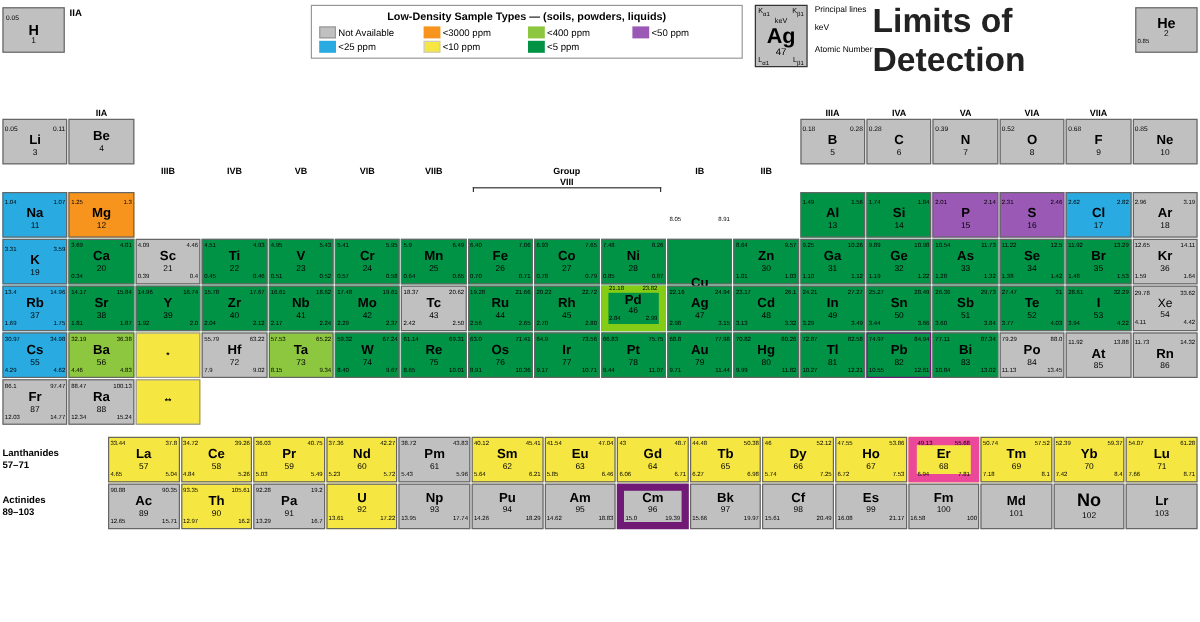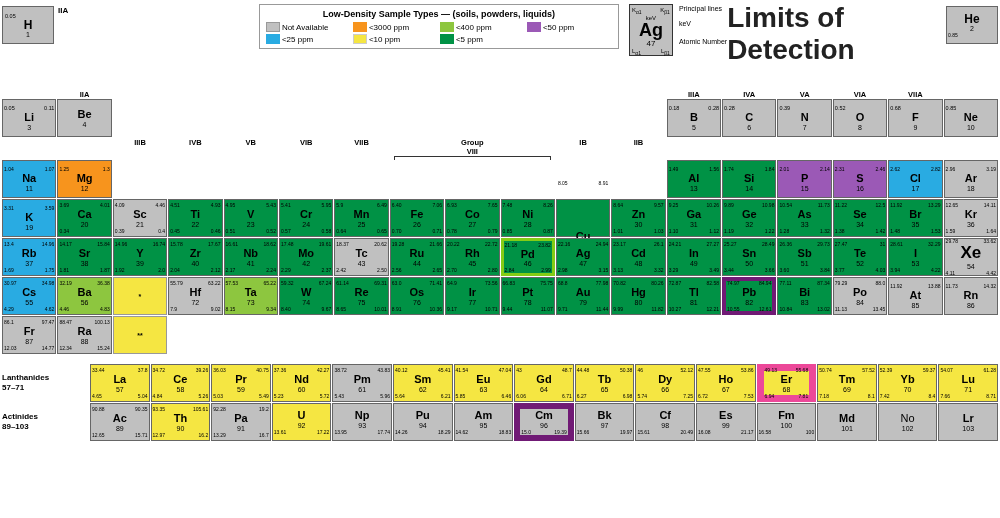--- a/index.html
+++ b/index.html
@@ -623,21 +623,21 @@
             <span>20.22</span>
             <span>22.72</span>
           </div>
         <span style="font-size:11px;font-weight:bold;line-height:1.1;">Rh</span>
         <span style="font-size:7px;">45</span>
         <div style="display:flex;justify-content:space-between;width:100%;font-size:5px;">
             <span>2.70</span>
             <span>2.80</span>
           </div>
       </div>
-      <div style="border:3px solid #84cc16;background:#009245;height:38px;display:flex;flex-direction:column;align-items:center;justify-content:flex-start;font-size:6px;padding:1px;">
+      <div style="border:6px solid #84cc16;background:#009245;height:38px;display:flex;flex-direction:column;align-items:center;justify-content:flex-end;font-size:6px;padding:1px;">
         <div style="display:flex;justify-content:space-between;width:100%;font-size:5px;">
             <span>21.18</span>
             <span>23.82</span>
           </div>
         <span style="font-size:11px;font-weight:bold;line-height:1.1;">Pd</span>
         <span style="font-size:7px;">46</span>
         <div style="display:flex;justify-content:space-between;width:100%;font-size:5px;">
             <span>2.84</span>
             <span>2.99</span>
           </div>
@@ -724,21 +724,21 @@
         <div style="display:flex;justify-content:space-between;width:100%;font-size:5px;">
             <span>3.94</span>
             <span>4.22</span>
           </div>
       </div>
       <div style="border:1px solid #666;background:#c0c0c0;height:38px;display:flex;flex-direction:column;align-items:center;justify-content:center;font-size:6px;padding:1px;">
         <div style="display:flex;justify-content:space-between;width:100%;font-size:5px;">
             <span>29.78</span>
             <span>33.62</span>
           </div>
-        <span style="font-size:17px;font-weight:bold;line-height:1.1;">Xe</span>
+        <span style="font-size:10px;font-weight:normal;line-height:1.1;">Xe</span>
         <span style="font-size:7px;">54</span>
         <div style="display:flex;justify-content:space-between;width:100%;font-size:5px;">
             <span>4.11</span>
             <span>4.42</span>
           </div>
       </div>
     </div>
 
     <div style="display:grid;grid-template-columns:repeat(18,1fr);gap:1px;margin-bottom:1px;">
       <div style="border:1px solid #666;background:#29abe2;height:38px;display:flex;flex-direction:column;align-items:center;justify-content:center;font-size:6px;padding:1px;">
@@ -880,21 +880,21 @@
             <span>72.87</span>
             <span>82.58</span>
           </div>
         <span style="font-size:11px;font-weight:bold;line-height:1.1;">Tl</span>
         <span style="font-size:7px;">81</span>
         <div style="display:flex;justify-content:space-between;width:100%;font-size:5px;">
             <span>10.27</span>
             <span>12.21</span>
           </div>
       </div>
-      <div style="border:4px solid #701a75;background:#009245;height:38px;display:flex;flex-direction:column;align-items:center;justify-content:center;font-size:6px;padding:1px;">
+      <div style="border:1px solid #701a75;background:#009245;height:38px;display:flex;flex-direction:column;align-items:center;justify-content:center;font-size:6px;padding:1px;">
         <div style="display:flex;justify-content:space-between;width:100%;font-size:5px;">
             <span>74.97</span>
             <span>84.94</span>
           </div>
         <span style="font-size:11px;font-weight:bold;line-height:1.1;">Pb</span>
         <span style="font-size:7px;">82</span>
         <div style="display:flex;justify-content:space-between;width:100%;font-size:5px;">
             <span>10.55</span>
             <span>12.61</span>
           </div>
@@ -1321,21 +1321,21 @@
               <span>100</span>
             </div>
         </div>
 
         <div style="border:1px solid #666;background:#c0c0c0;height:38px;display:flex;flex-direction:column;align-items:center;justify-content:center;font-size:6px;padding:1px;">
           <span style="font-size:11px;font-weight:bold;line-height:1.1;">Md</span>
           <span style="font-size:7px;">101</span>
         </div>
 
         <div style="border:1px solid #666;background:#c0c0c0;height:38px;display:flex;flex-direction:column;align-items:center;justify-content:center;font-size:6px;padding:1px;">
-          <span style="font-size:11px;font-weight:normal;line-height:1.1;">No</span>
+          <span style="font-size:15px;font-weight:bold;line-height:1.1;">No</span>
           <span style="font-size:7px;">102</span>
         </div>
 
         <div style="border:1px solid #666;background:#c0c0c0;height:38px;display:flex;flex-direction:column;align-items:center;justify-content:center;font-size:6px;padding:1px;">
           <span style="font-size:11px;font-weight:bold;line-height:1.1;">Lr</span>
           <span style="font-size:7px;">103</span>
         </div>
       </div>
     </div>
 

